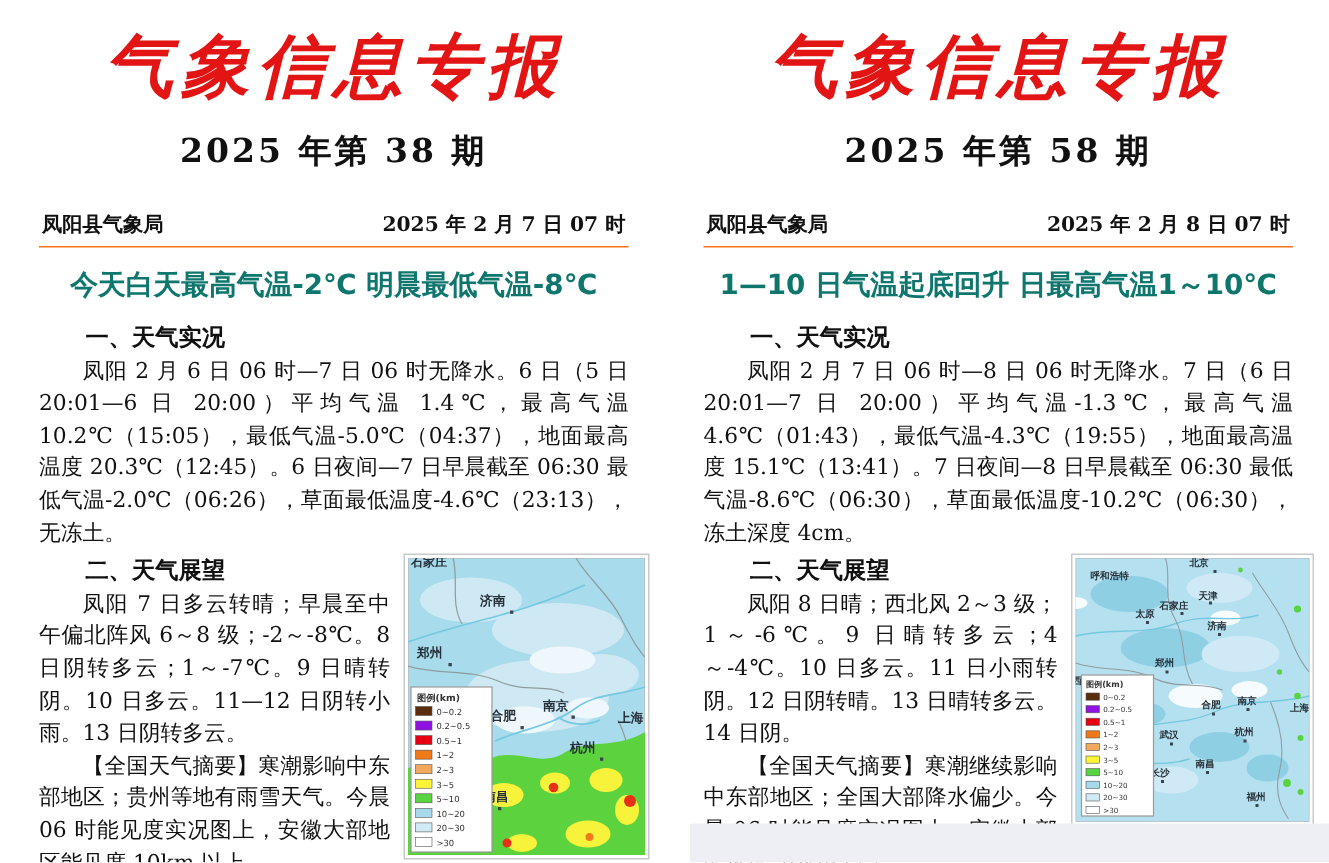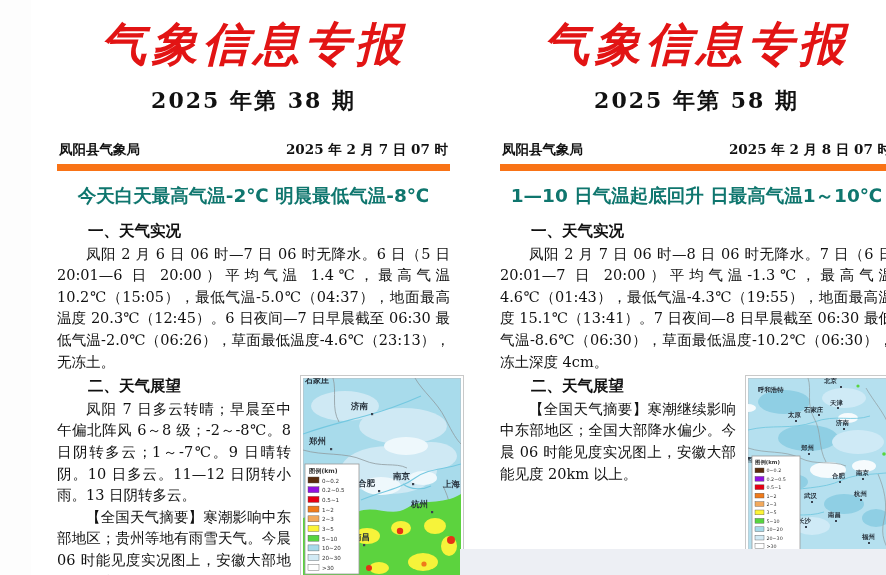--- a/index.html
+++ b/index.html
@@ -1,27 +1,27 @@
 <!DOCTYPE html>
 <html><head>
 <meta charset="utf-8">
 <style>
   html,body{margin:0;padding:0;background:#ffffff;}
   .canvas{position:relative;width:886px;height:575px;background:#fdfdfd;overflow:hidden;
           font-family:"DejaVu Serif","Liberation Serif",serif;color:#111;}
-  .page{position:absolute;top:0;width:443px;height:575px;background:#ffffff;margin-left:31px;}
+  .page{position:absolute;top:0;width:443px;height:575px;background:#ffffff;}
   .page-left{left:0;}
   .page-right{left:443px;}
   .inner{padding:0 24px 0 26px;}
   .doc-title{margin-top:14px;text-align:center;color:#e21414;
              font-family:"DejaVu Serif","Liberation Serif",serif;font-style:italic;font-weight:bold;
              font-size:46px;line-height:60px;letter-spacing:5px;white-space:nowrap;}
   .issue{margin-top:12px;text-align:center;font-size:22px;font-weight:600;letter-spacing:2px;}
   .masthead{display:flex;justify-content:space-between;align-items:flex-end;
-            margin-top:25px;padding:0 2px 5px 2px;border-bottom:7px solid #f97316;
+            margin-top:25px;padding:0 2px 5px 2px;border-bottom:1px solid #f97316;
             font-weight:bold;font-size:13.5px;}
   .headline{margin-top:12px;text-align:center;font-family:"DejaVu Sans","Liberation Sans",sans-serif;
             font-weight:bold;font-size:18.5px;color:#0f766e;white-space:nowrap;}
   .content{margin-top:12px;font-size:14.5px;line-height:21.6px;text-align:justify;}
   .sec-title{font-weight:bold;text-indent:2em;font-size:15.5px;margin:2px 0 2px 0;}
   .content p{margin:0;text-indent:2em;}
   .mapbox{float:right;background:#ffffff;border:1px solid #c9c9c9;padding:2px;margin:2px -14px 0 9px;}
   .mapbox svg{display:block;}
   .strip{position:absolute;left:460px;top:549px;width:426px;height:26px;background:#edeff4;}
   svg text{font-family:"DejaVu Sans","Liberation Sans",sans-serif;}
@@ -249,19 +249,20 @@
                 <text x="18.5" y="144.8">5~10</text>
                 <text x="18.5" y="153.2">10~20</text>
                 <text x="18.5" y="161.6">20~30</text>
                 <text x="18.5" y="170.0">&gt;30</text>
               </g>
             </g>
           </svg>
         </div>
 
         <div class="sec-title">二、天气展望</div>
+        <p>凤阳 8 日晴；西北风 2～3 级；1～-6℃。9 日晴转多云；4～-4℃。10 日多云。11 日小雨转阴。12 日阴转晴。13 日晴转多云。14 日阴。</p>
         <p>【全国天气摘要】寒潮继续影响中东部地区；全国大部降水偏少。今晨 06 时能见度实况图上，安徽大部能见度 20km 以上。</p>
       </div>
     </div>
   </div>
 
   <div class="strip"></div>
 </div>
 
 </body></html>

